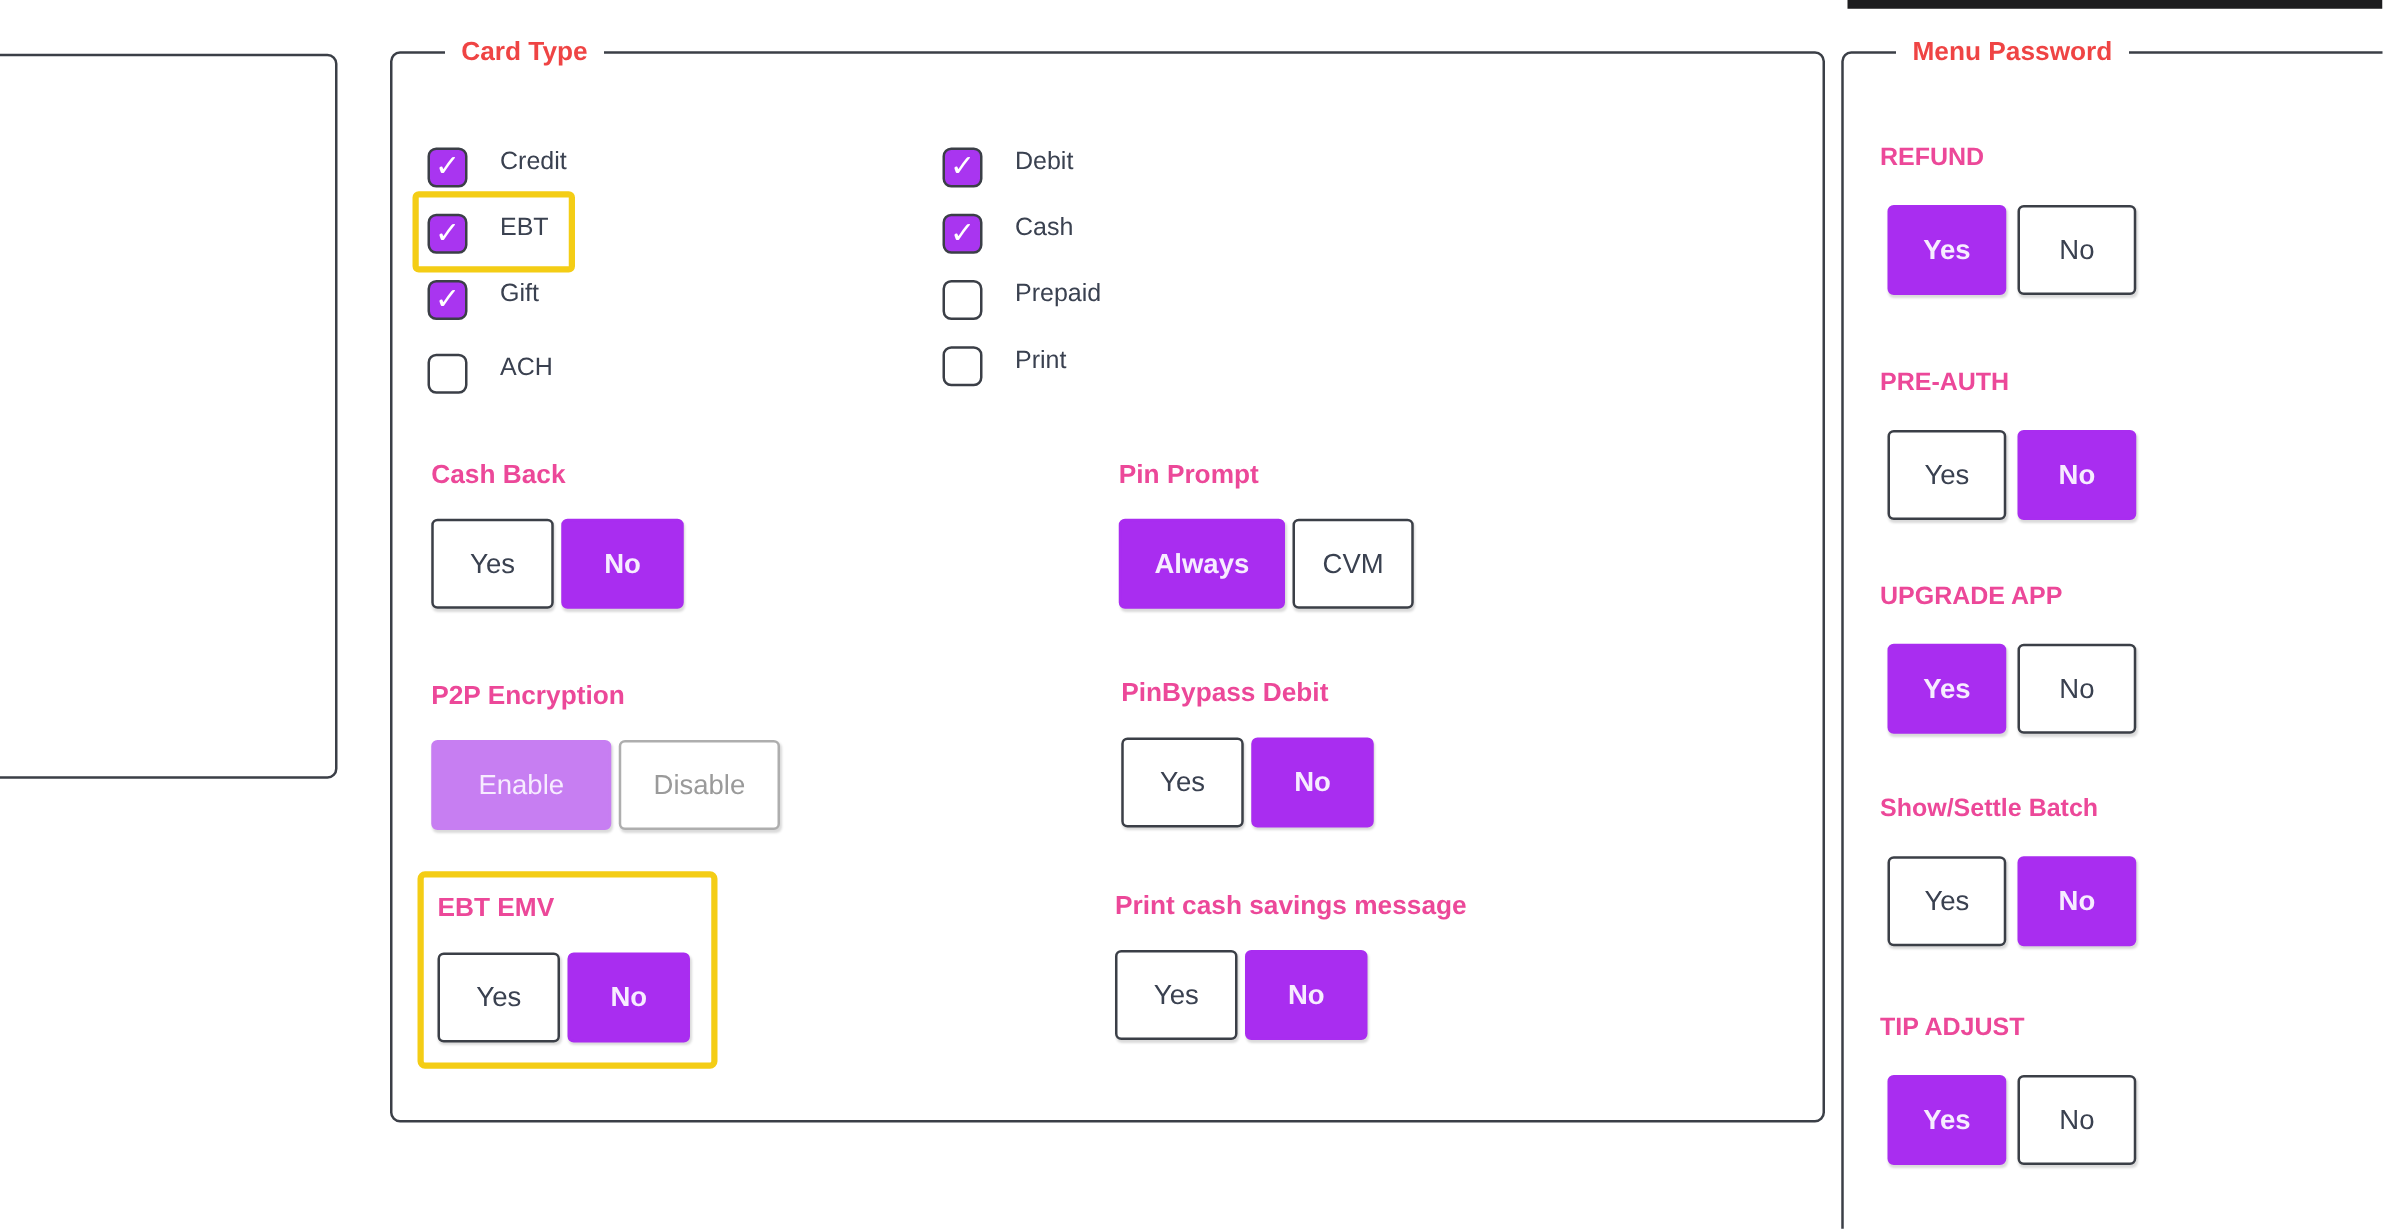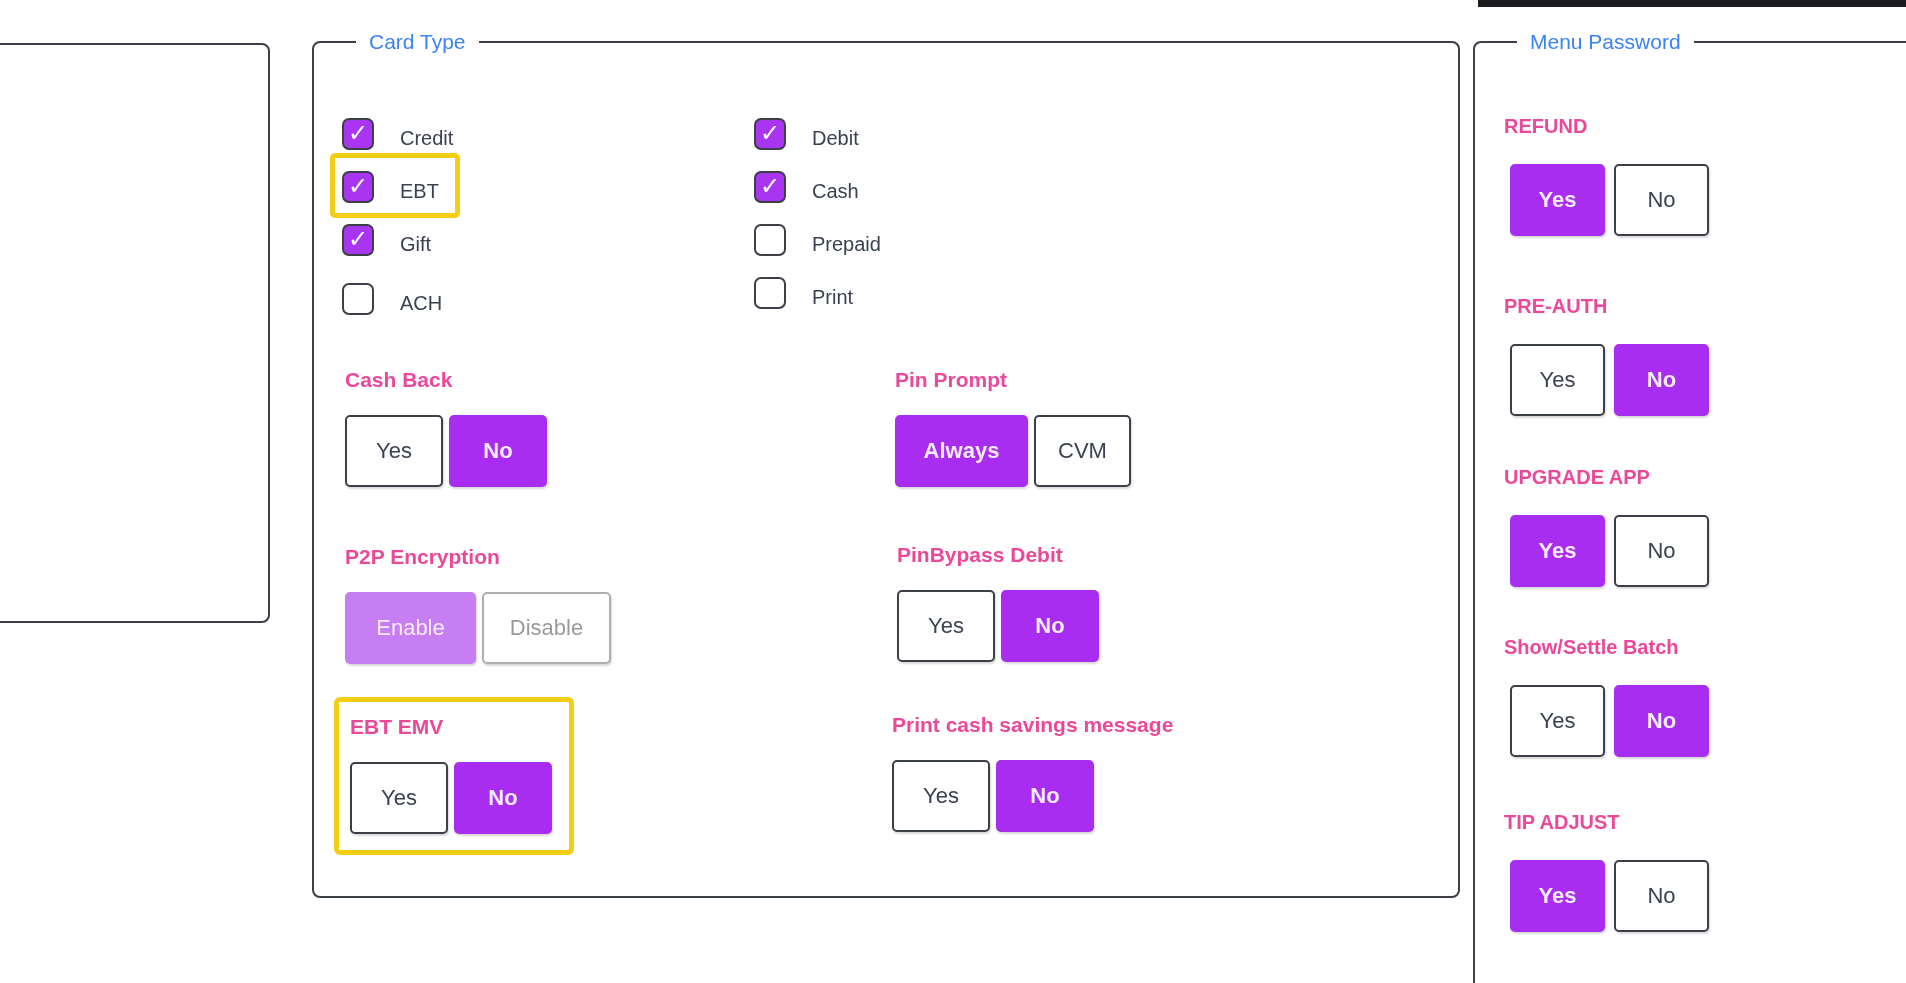--- a/index.html
+++ b/index.html
@@ -20,28 +20,28 @@
   }
 
   
   fieldset {
     position: absolute; border: 2px solid #3b3f47; border-radius: 8px; background:#fff;
   }
   fieldset.card-type  { left: 312px; top: 30px; width: 1148px; height: 868px; }
   fieldset.menu-pass  { left: 1473px; top: 30px; width: 460px; height: 980px; border-radius: 8px 0 0 0; }
   legend {
     margin-left: 42px; padding: 0 13px;
-    font-size: 21px; font-weight: normal; color: #3b82f6;
+    font-size: 21px; font-weight: bold; color: #ef4444;
   }
 
   
   .top-bar { position:absolute; left:1478px; top:0; width:428px; height:7px; background:#1d1d1f; }
 
   
-  .cb-row { position: absolute; display: flex; align-items: flex-end; gap: 26px; }
+  .cb-row { position: absolute; display: flex; align-items: flex-start; gap: 26px; }
   .cb {
     width: 32px; height: 32px; flex: 0 0 32px;
     border: 2px solid #3b3f47; border-radius: 7px; background: #fff;
     display: inline-flex; align-items: center; justify-content: center;
     cursor: pointer;
   }
   .cb.checked { background: #a935f0; }
   .cb.checked::after {
     content: "✓"; color: #ffffff; font-size: 24px; font-weight: bold;
     transform: translateY(-1px);
@@ -65,21 +65,21 @@
     font-family: inherit; font-size: 22px; color: #3a4150;
     cursor: pointer;
     box-shadow: 1px 2px 2px rgba(0,0,0,0.15);
   }
   .tbtn.sel {
     background: #a92df0; border-color: #a92df0; color: #f7ecff;
     font-weight: bold;
   }
   .btn-always { width: 133px; }
   .btn-cvm    { width: 97px; }
-  .btn-enable { width: 131px; }
+  .btn-enable { width: 144px; }
   .btn-disable{ width: 129px; }
   
   .btn-row.muted .tbtn.sel { background: #c77ef2; border-color: #c77ef2; font-weight: normal; }
   .btn-row.muted .tbtn:not(.sel) { border-color: #aeaeae; color: #9a9a9a; }
 
   
   .ebt-emv-box {
     position: absolute; left: 20px; top: 643px; width: 240px; height: 158px;
     border: 5px solid transparent; border-radius: 6px;
     padding: 13px 3px 0 11px;

